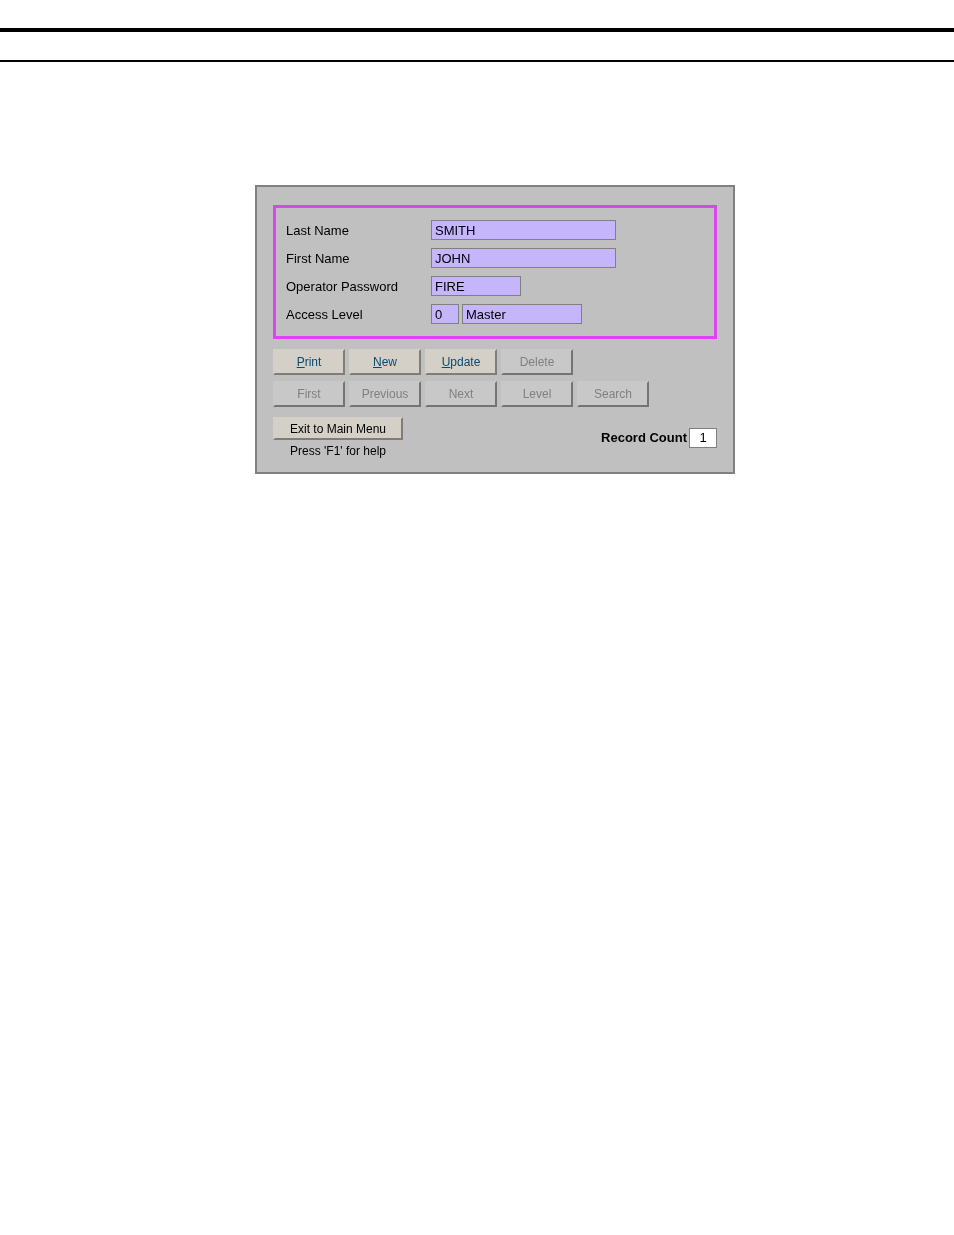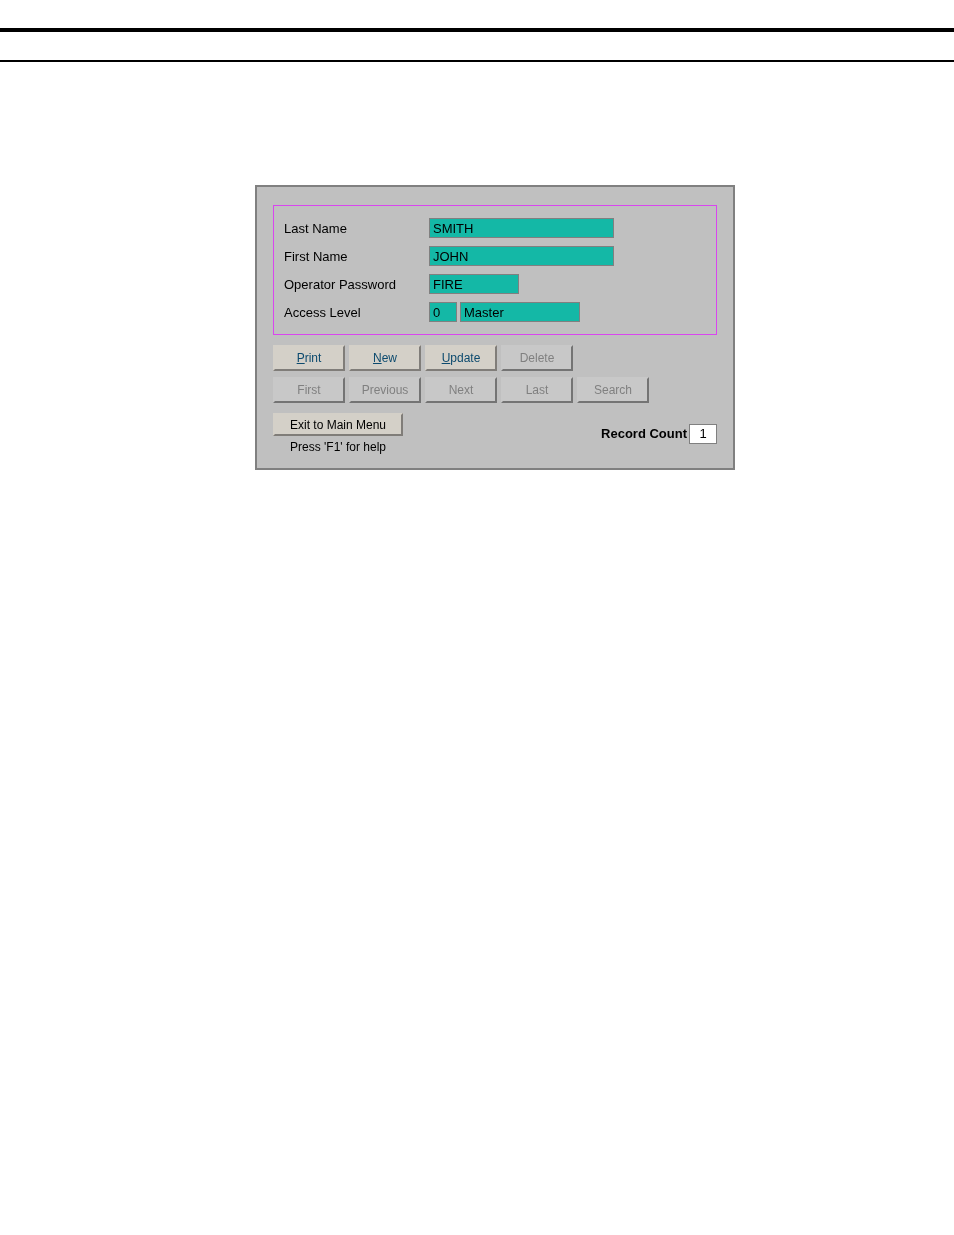--- a/index.html
+++ b/index.html
@@ -40,21 +40,21 @@
       width: 480px;
       background-color: #c0c0c0;
       border: 2px solid #808080;
       padding: 18px 16px 14px 16px;
     }
 
     .form-section {
       background-color: #c0c0c0;
       padding: 12px 10px;
       margin-bottom: 10px;
-      border: 1px solid #d946ef;
+      border: 3px solid #d946ef;
     }
 
     .form-row {
       display: flex;
       align-items: center;
       margin-bottom: 8px;
     }
 
     .form-row:last-child {
       margin-bottom: 0;
@@ -62,21 +62,21 @@
 
     .field-label {
       width: 145px;
       font-size: 13px;
       color: #000000;
       font-weight: normal;
     }
 
     .field-input {
       border: 1px solid #808080;
-      background-color: #14b8a6;
+      background-color: #c4b5fd;
       height: 20px;
       font-size: 13px;
       padding: 1px 3px;
       font-family: Arial, sans-serif;
     }
 
     .input-last-name {
       width: 185px;
     }
 
@@ -229,21 +229,21 @@
     <button class="btn btn-underline-p"><span>P</span>rint</button>
     <button class="btn btn-underline-n"><span>N</span>ew</button>
     <button class="btn btn-underline-u"><span>U</span>pdate</button>
     <button class="btn btn-disabled">Delete</button>
   </div>
 
   <div class="button-row-2">
     <button class="btn btn-disabled">First</button>
     <button class="btn btn-disabled">Previous</button>
     <button class="btn btn-disabled">Next</button>
-    <button class="btn btn-disabled">Last</button>
+    <button class="btn btn-disabled">Level</button>
     <button class="btn btn-disabled">Search</button>
   </div>
 
   <div class="bottom-section">
     <div class="left-bottom">
       <button class="btn-exit">Exit to Main Menu</button>
       <span class="press-f1">Press 'F1' for help</span>
     </div>
     <div class="record-count-group">
       <span>Record Count</span>

